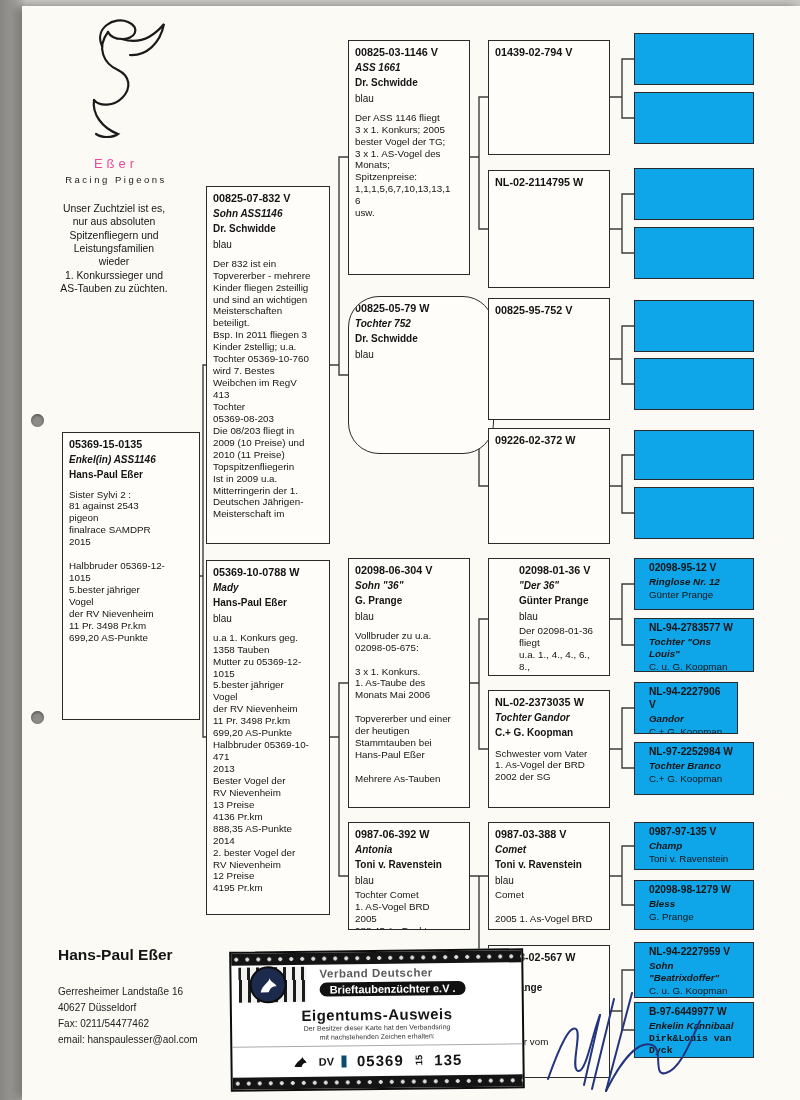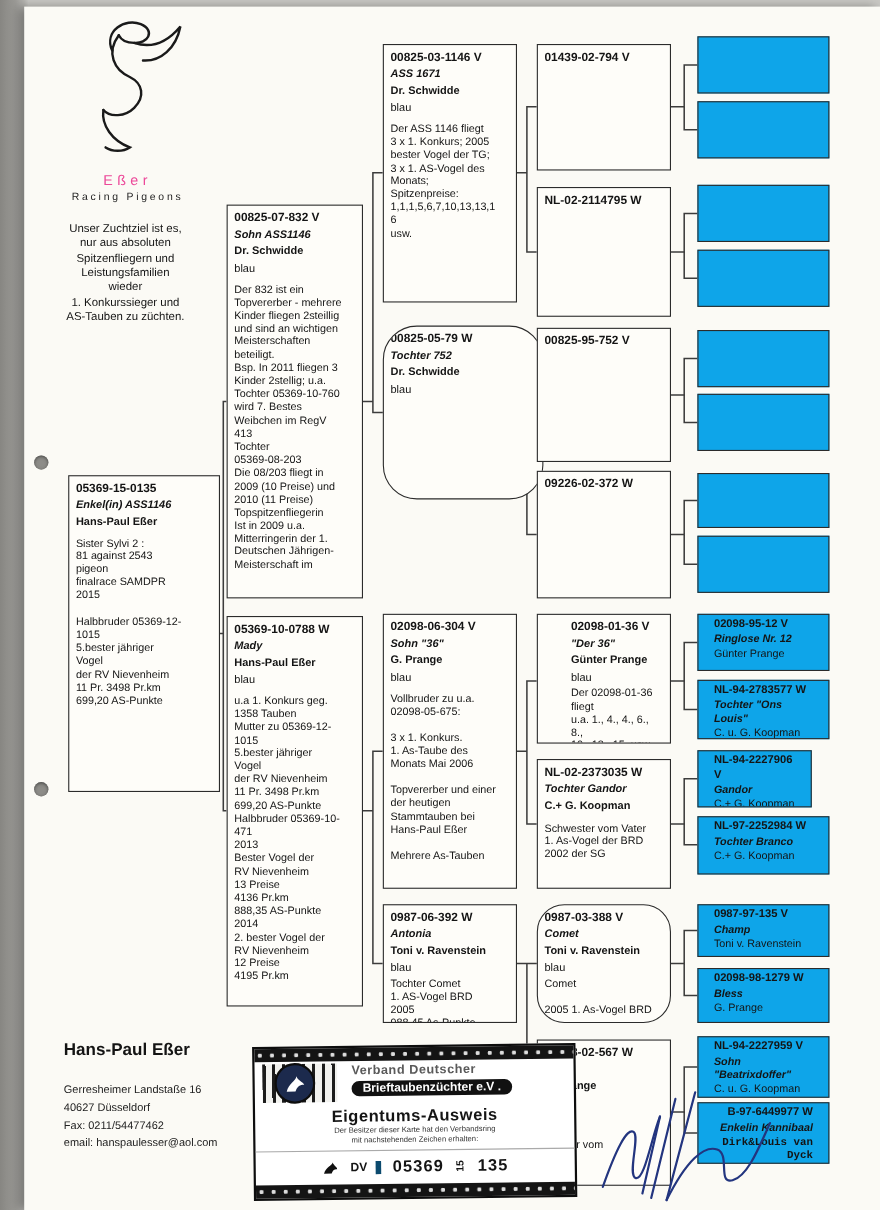--- a/index.html
+++ b/index.html
@@ -159,21 +159,21 @@
 888,35 AS-Punkte
 2014
 2. bester Vogel der
 RV Nievenheim
 12 Preise
 4195 Pr.km</div>
 </div>
 
 <div class="pbox" style="left:348px;top:40px;width:122px;height:235px;">
   <div class="ring">00825-03-1146 V</div>
-  <div class="pname">ASS 1671</div>
+  <div class="pname">ASS 1661</div>
   <div class="breeder">Dr. Schwidde</div>
   <div class="pcolor">blau</div>
   <div class="notes">Der ASS 1146 fliegt
 3 x 1. Konkurs; 2005
 bester Vogel der TG;
 3 x 1. AS-Vogel des
 Monats;
 Spitzenpreise:
 1,1,1,5,6,7,10,13,13,1
 6
@@ -239,21 +239,21 @@
 </div>
 <div class="pbox" style="left:488px;top:690px;width:122px;height:118px;">
   <div class="ring">NL-02-2373035 W</div>
   <div class="pname">Tochter Gandor</div>
   <div class="breeder">C.+ G. Koopman</div>
   <div class="pcolor" style="margin-bottom:8px;"></div>
   <div class="notes">Schwester vom Vater
 1. As-Vogel der BRD
 2002 der SG</div>
 </div>
-<div class="pbox" style="left:488px;top:822px;width:122px;height:108px;border-radius:25px;">
+<div class="pbox" style="left:488px;top:822px;width:122px;height:108px;">
   <div class="ring">0987-03-388 V</div>
   <div class="pname">Comet</div>
   <div class="breeder">Toni v. Ravenstein</div>
   <div class="pcolor" style="margin-bottom:2px;">blau</div>
   <div class="notes">Comet
 
 2005 1. As-Vogel BRD</div>
 </div>
 <div class="pbox" style="left:488px;top:945px;width:122px;height:133px;">
   <div class="ring">02098-02-567 W</div>
@@ -302,21 +302,21 @@
 <div class="sbox" style="left:634px;top:880px;width:120px;height:50px;">
   <div class="ring">02098-98-1279 W</div>
   <div class="pname">Bless</div>
   <div class="sbreeder">G. Prange</div>
 </div>
 <div class="sbox" style="left:634px;top:942px;width:120px;height:56px;">
   <div class="ring">NL-94-2227959 V</div>
   <div class="pname">Sohn "Beatrixdoffer"</div>
   <div class="sbreeder">C. u. G. Koopman</div>
 </div>
-<div class="sbox" style="left:634px;top:1002px;width:120px;height:56px;text-align:right;">
+<div class="sbox" style="left:634px;top:1002px;width:120px;height:56px;">
   <div class="ring">B-97-6449977 W</div>
   <div class="pname">Enkelin Kannibaal</div>
   <div class="sbreeder" style="font-weight:bold;font-family:Liberation Mono, monospace;">Dirk&amp;Louis van Dyck</div>
 </div>
 
 <div class="owner-name">Hans-Paul Eßer</div>
 <div class="owner-address">Gerresheimer Landstaße 16
 40627 Düsseldorf
 Fax: 0211/54477462
 email: hanspaulesser@aol.com</div>

